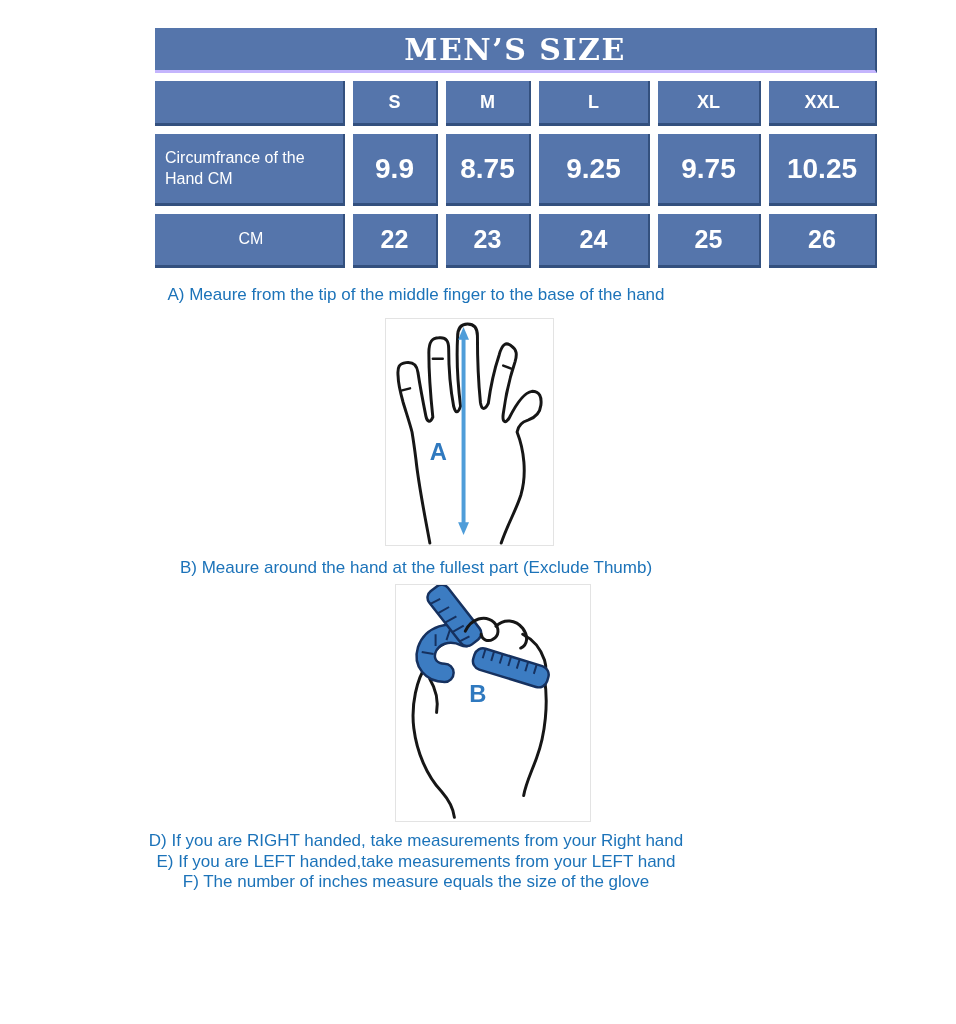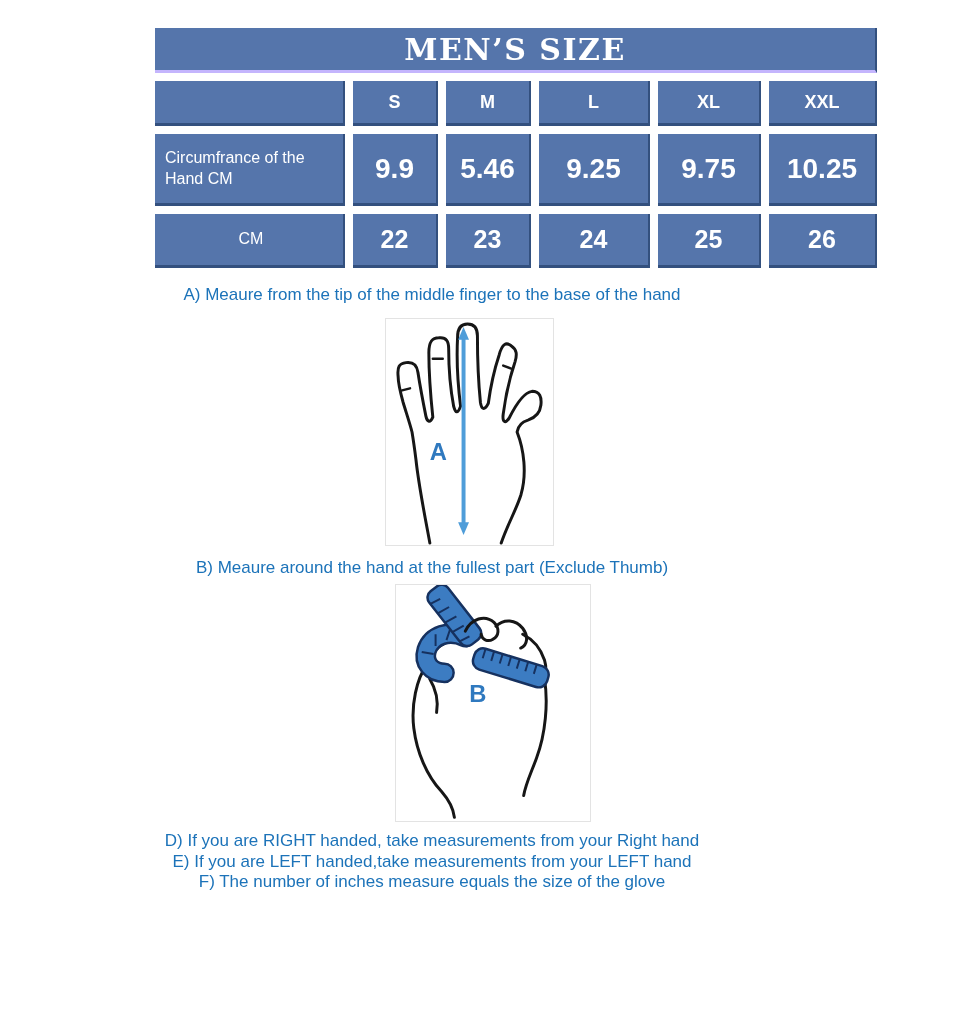--- a/index.html
+++ b/index.html
@@ -32,21 +32,21 @@
   .cell.rowlabel{
     justify-content:flex-start;text-align:left;
     padding-left:10px;font-size:16px;line-height:1.3;
   }
   .cell.rowlabel.centered{justify-content:center;padding-left:4px;}
   .cell.val{font-weight:bold;font-size:28px;}
   .cell.val.row3{font-size:25px;}
   
   .caption,.notes{
     position:absolute;left:0;width:832px;text-align:center;
-    color:#1c73b9;font-size:17px;padding-left:16px;
+    color:#1c73b9;font-size:17px;
   }
   .cap-a{top:285px;}
   .cap-b{top:558px;}
   .notes{top:831px;line-height:20.5px;}
   
   .fig{position:absolute;box-sizing:border-box;border:1px solid #e3e3e3;background:#fff;}
   .fig-hand{left:385px;top:318px;width:169px;height:228px;}
   .fig-fist{left:395px;top:584px;width:196px;height:238px;}
   .fig svg{display:block;width:100%;height:100%;}
   .fig-label{
@@ -65,21 +65,21 @@
 
       <div class="cell head"></div>
       <div class="cell head">S</div>
       <div class="cell head">M</div>
       <div class="cell head">L</div>
       <div class="cell head">XL</div>
       <div class="cell head">XXL</div>
 
       <div class="cell rowlabel">Circumfrance of the Hand CM</div>
       <div class="cell val">9.9</div>
-      <div class="cell val">5.46</div>
+      <div class="cell val">8.75</div>
       <div class="cell val">9.25</div>
       <div class="cell val">9.75</div>
       <div class="cell val">10.25</div>
 
       <div class="cell rowlabel centered">CM</div>
       <div class="cell val row3">22</div>
       <div class="cell val row3">23</div>
       <div class="cell val row3">24</div>
       <div class="cell val row3">25</div>
       <div class="cell val row3">26</div>

